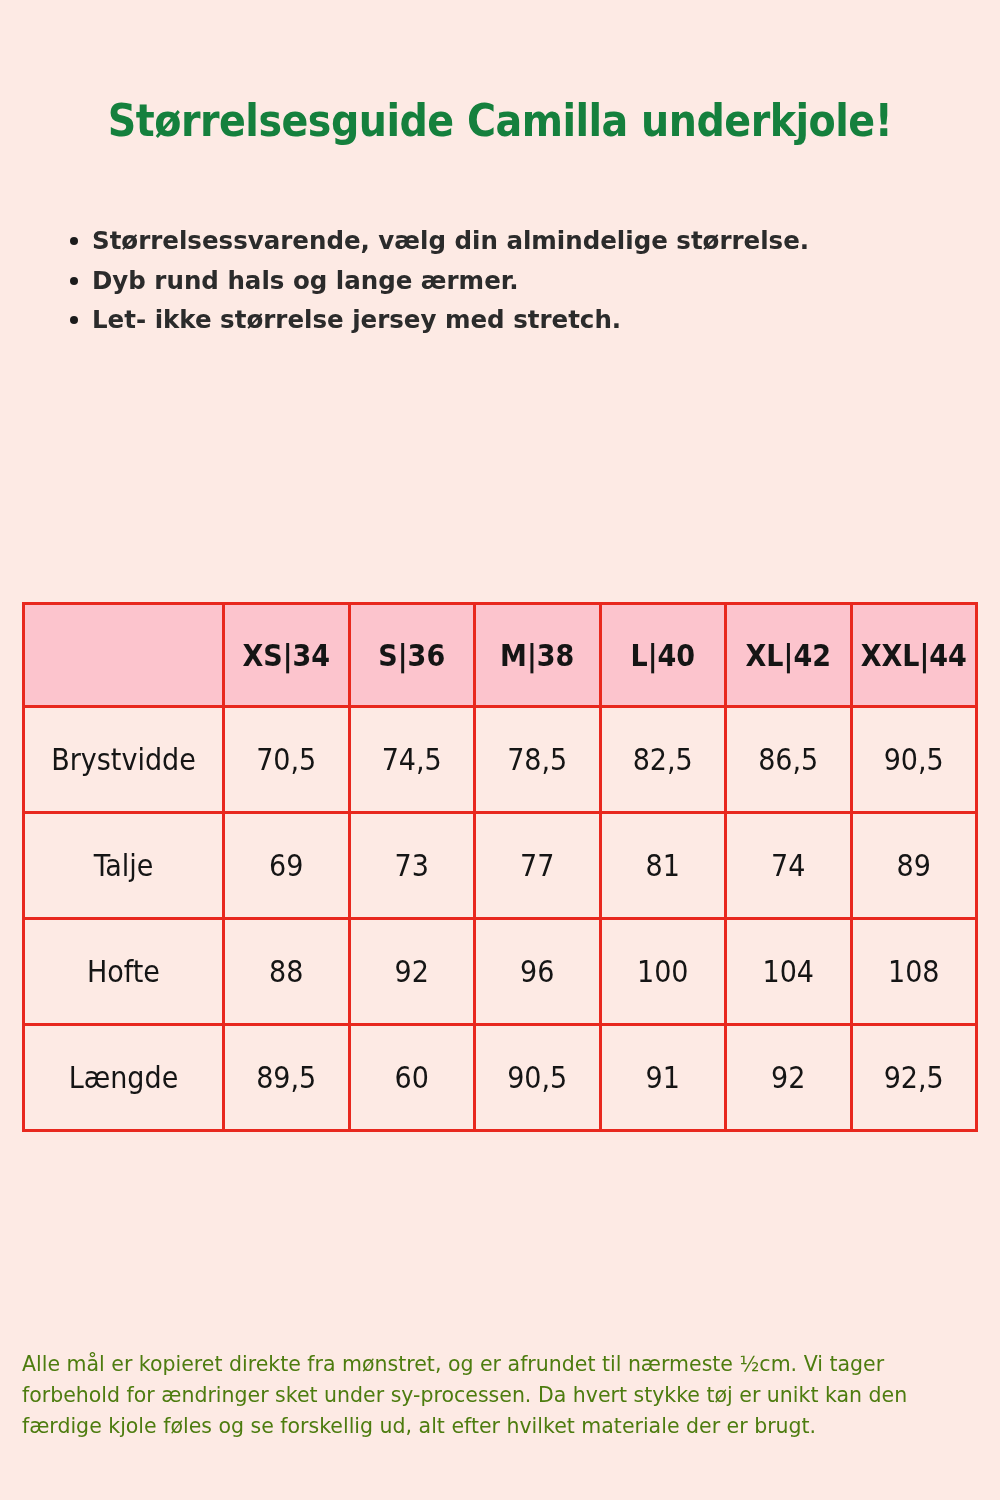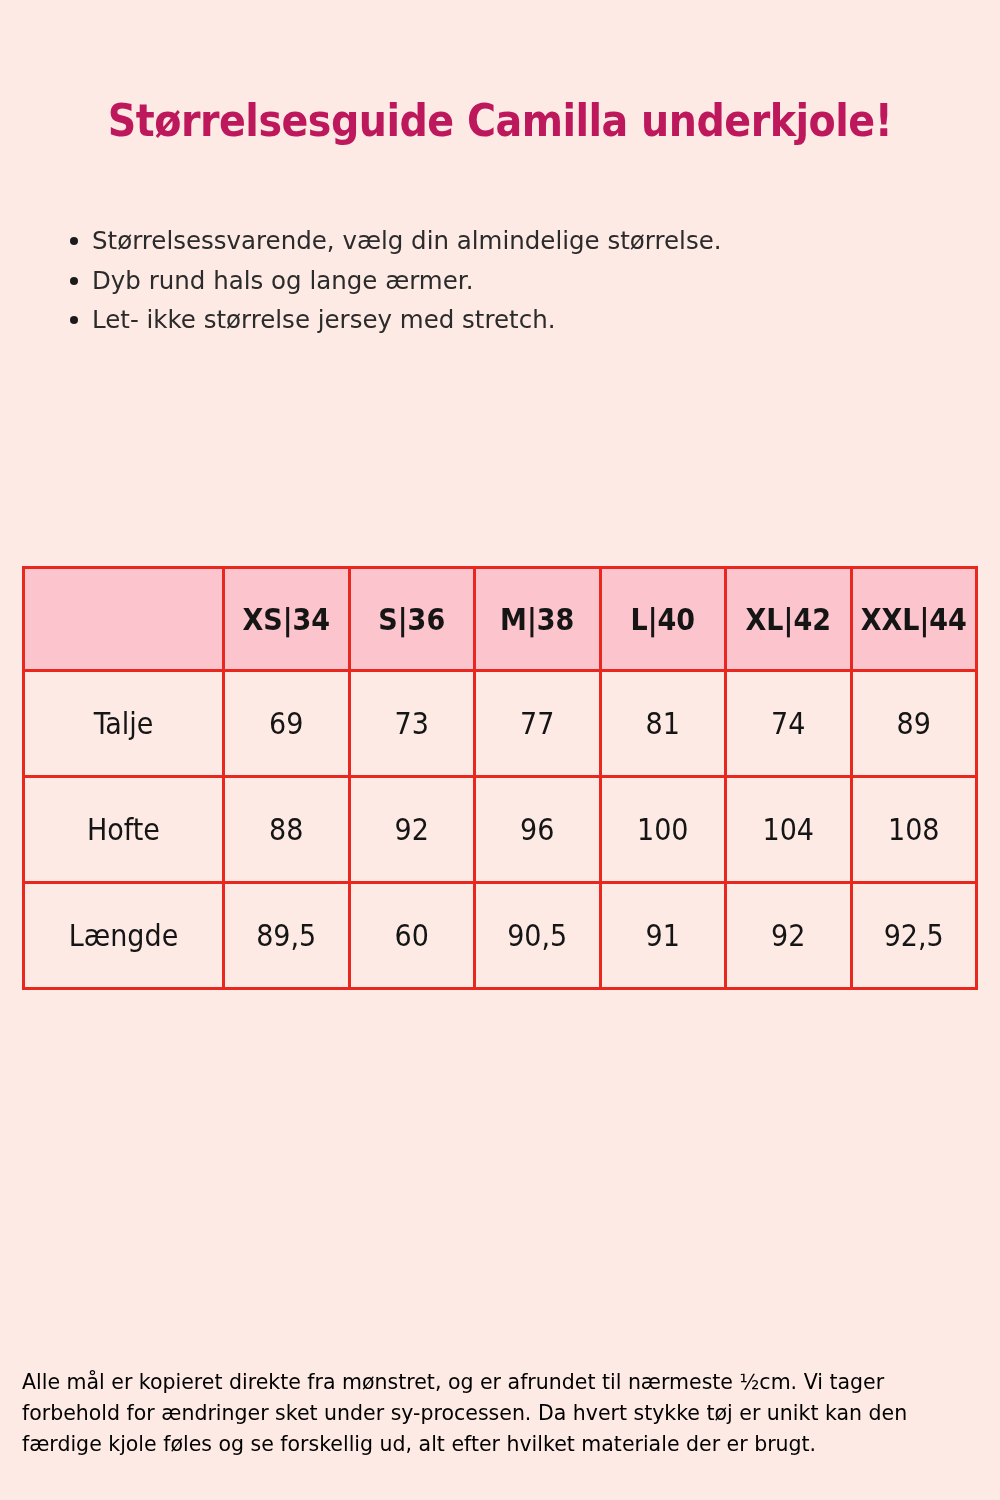--- a/index.html
+++ b/index.html
@@ -22,26 +22,27 @@
     padding: 0 22px;
   }
   .title {
     margin: 0;
     padding-top: 95px;
     text-align: center;
     font-family: "DejaVu Sans Condensed", "Liberation Sans Narrow", "Liberation Sans", sans-serif;
     font-weight: 700;
     font-size: 44px;
     letter-spacing: -0.5px;
-    color: #be185d;
+    color: #15803d;
   }
   .bullets {
     margin: 75px 0 1px 0;
     padding: 0 0 0 48px;
     list-style: none;
+    font-weight: bold;
   }
   .bullets li {
     position: relative;
     font-size: 24.5px;
     line-height: 1.62;
     color: #2b2b2b;
     font-family: "DejaVu Sans", sans-serif;
     padding-left: 22px;
   }
   .bullets li::before {
@@ -50,21 +51,21 @@
     left: 0;
     top: 16px;
     width: 8px;
     height: 8px;
     border-radius: 50%;
     background: #1b1b1b;
   }
   .table-wrap {
     position: absolute;
     left: 22px;
-    top: 566px;
+    top: 602px;
     width: 956px;
   }
   table.size-table {
     border-collapse: collapse;
     width: 100%;
     table-layout: fixed;
     font-family: "DejaVu Sans Condensed", "Liberation Sans Narrow", "Liberation Sans", sans-serif;
   }
   table.size-table td, table.size-table th {
     border: 3px solid #e8281e;
@@ -88,24 +89,24 @@
   }
   table.size-table tbody th.rowhead {
     font-weight: 400;
     font-size: 30px;
   }
   col.label-col { width: 200px; }
   .footnote {
     position: absolute;
     left: 22px;
     right: 22px;
-    bottom: 20px;
+    bottom: 38px;
     font-size: 20.5px;
     line-height: 1.5;
-    color: #000000;
+    color: #4d7c0f;
     font-family: "DejaVu Sans", sans-serif;
   }
 </style>
 </head>
 <body>
 
 <div class="page">
 
   <h1 class="title">Størrelsesguide Camilla underkjole!</h1>
 
@@ -132,20 +133,29 @@
           <th>XS|34</th>
           <th>S|36</th>
           <th>M|38</th>
           <th>L|40</th>
           <th>XL|42</th>
           <th>XXL|44</th>
         </tr>
       </thead>
       <tbody>
         <tr>
+          <th class="rowhead">Brystvidde</th>
+          <td>70,5</td>
+          <td>74,5</td>
+          <td>78,5</td>
+          <td>82,5</td>
+          <td>86,5</td>
+          <td>90,5</td>
+        </tr>
+        <tr>
           <th class="rowhead">Talje</th>
           <td>69</td>
           <td>73</td>
           <td>77</td>
           <td>81</td>
           <td>74</td>
           <td>89</td>
         </tr>
         <tr>
           <th class="rowhead">Hofte</th>

